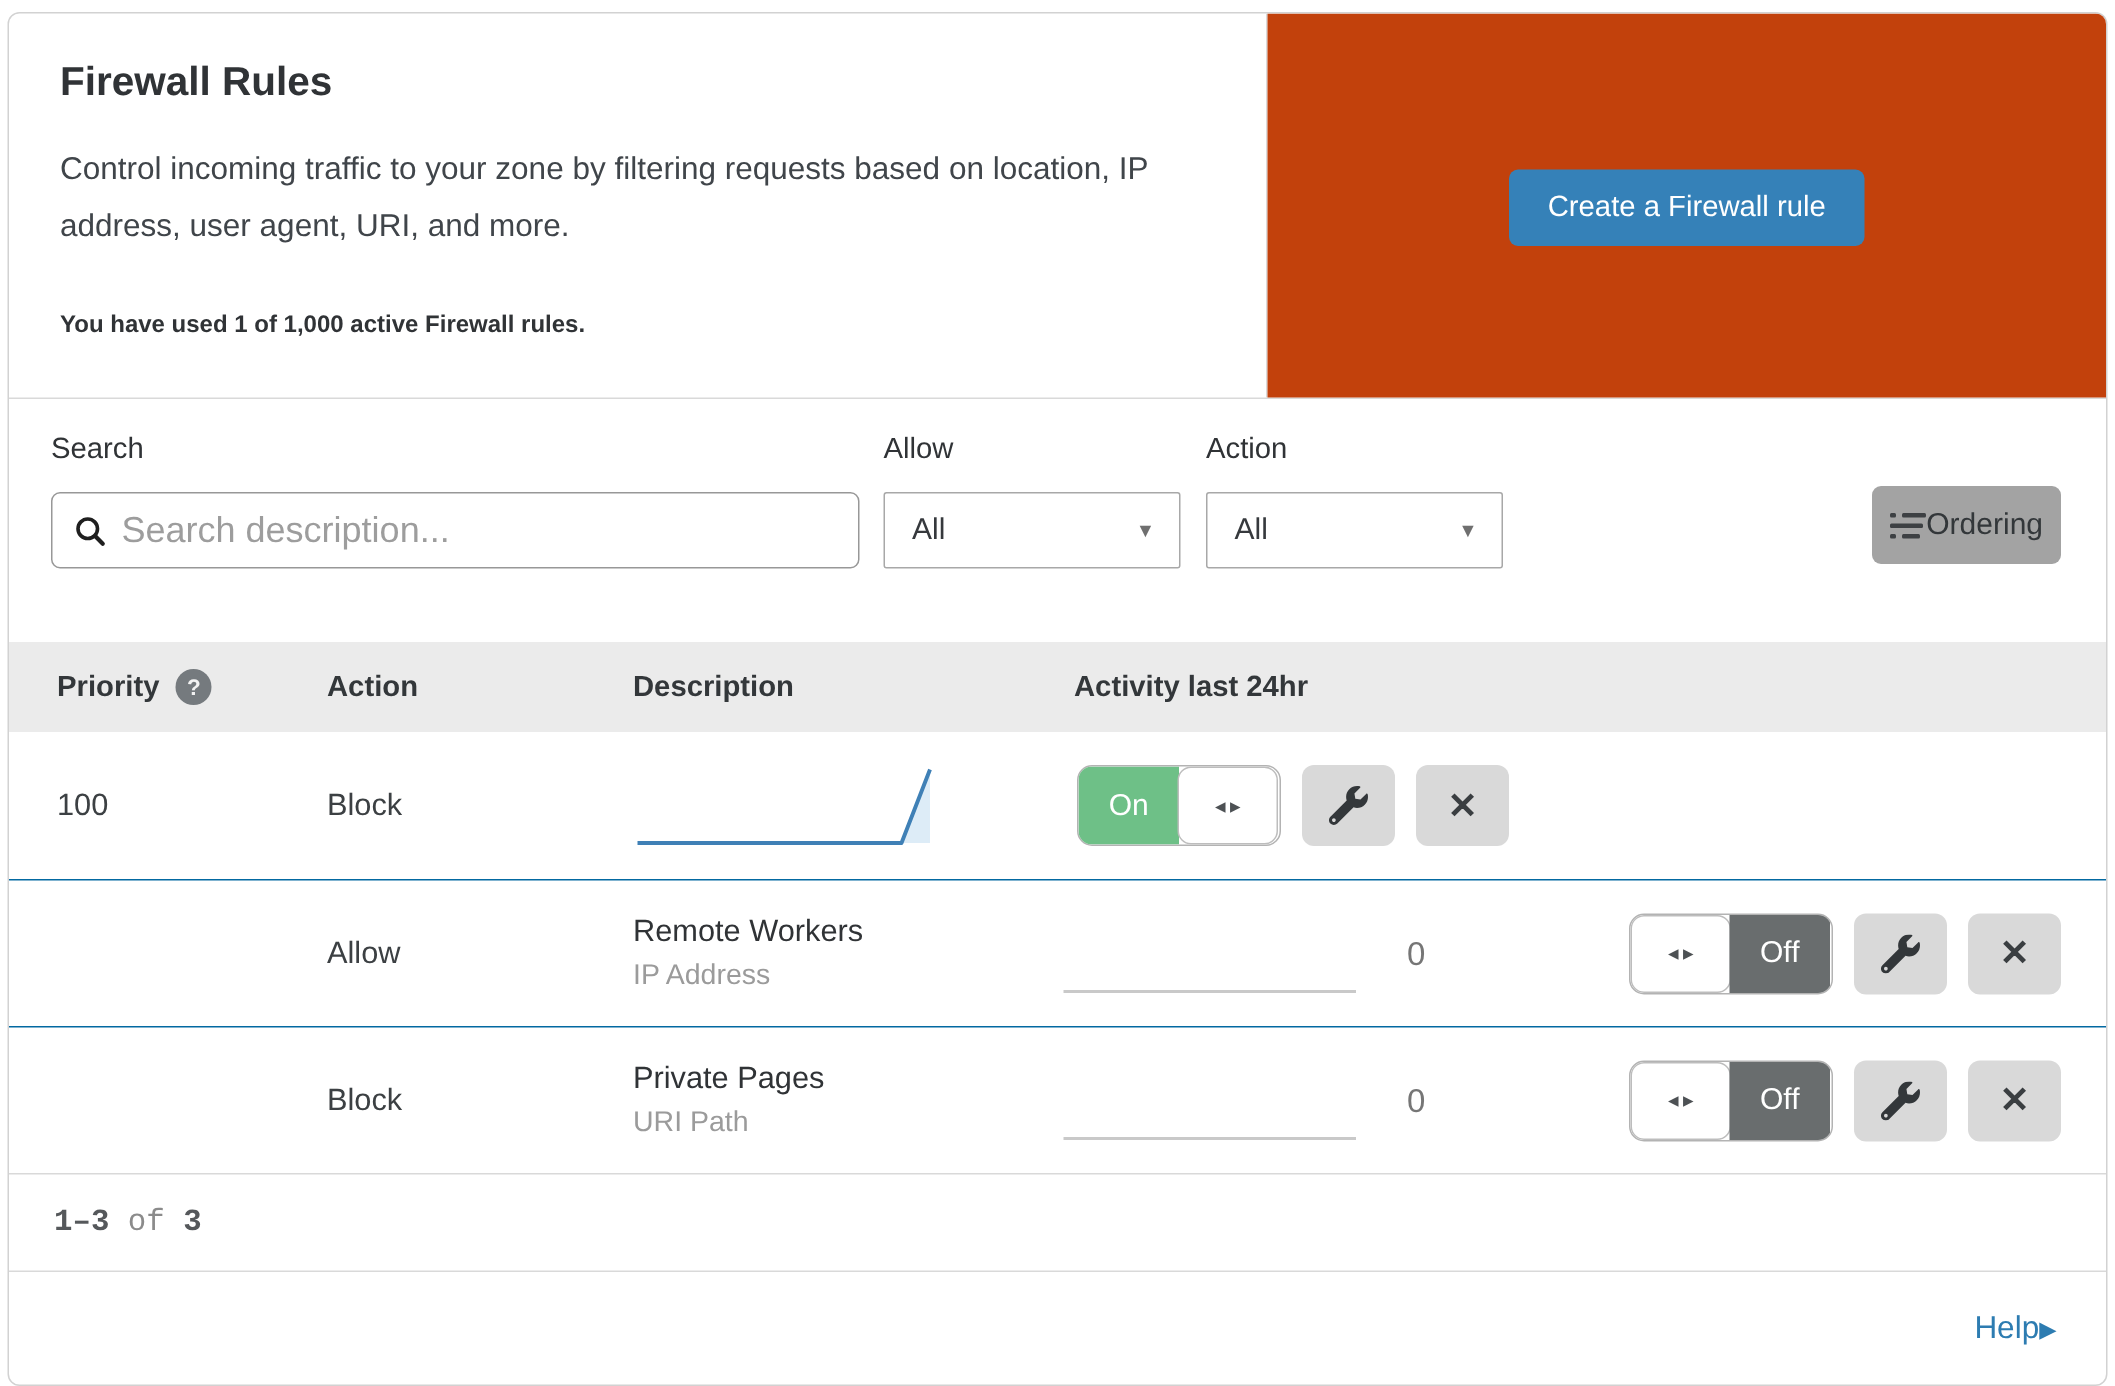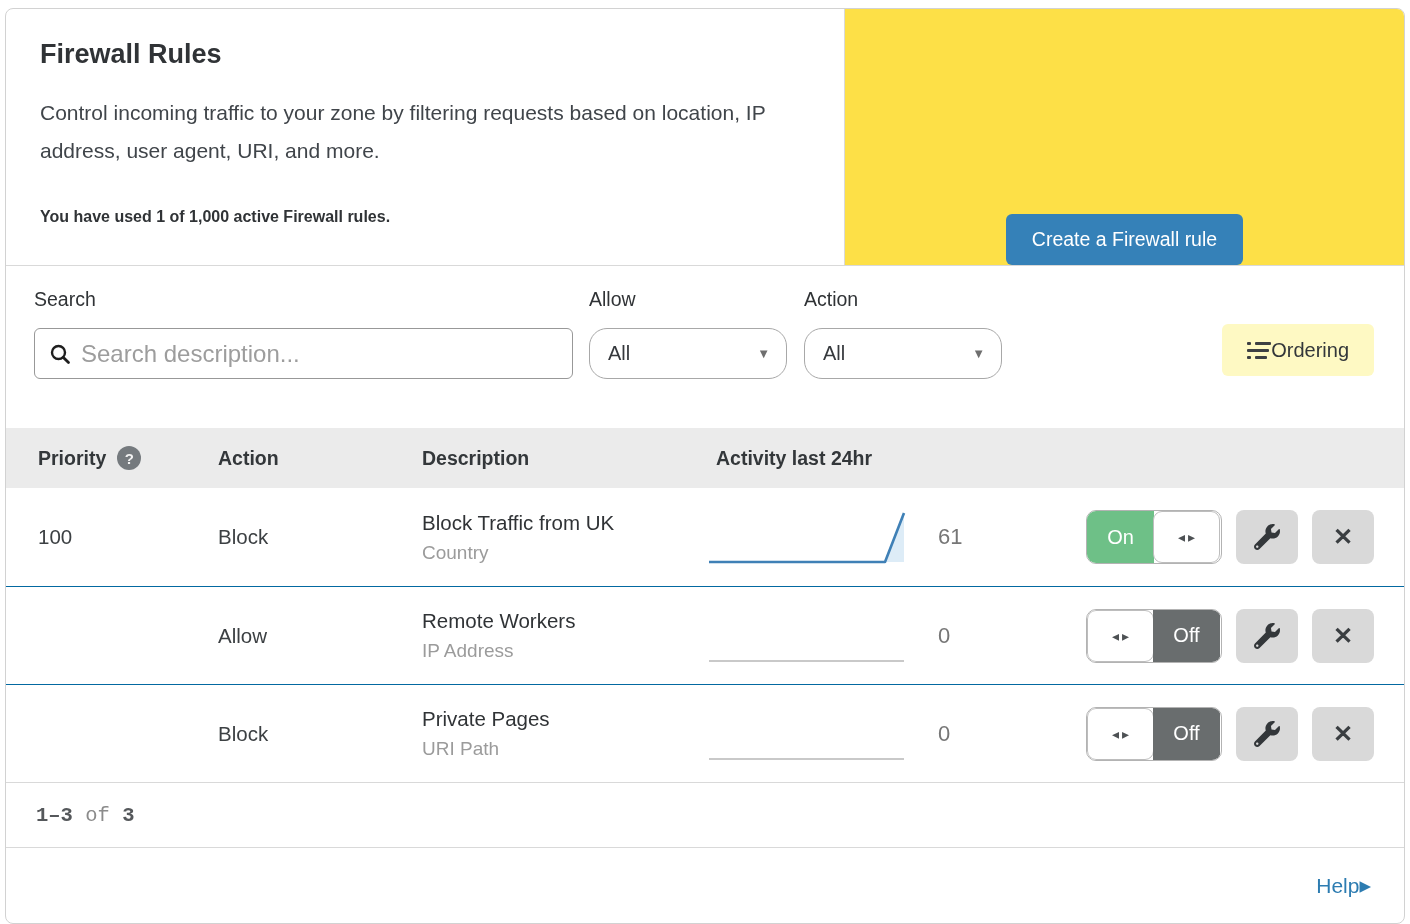--- a/index.html
+++ b/index.html
@@ -9,46 +9,46 @@
   .card { position: absolute; left: 5px; top: 8px; width: 1400px; height: 916px;
     background: #fff; border: 1px solid #d2d2d2; border-radius: 8px; overflow: hidden;
     display: flex; flex-direction: column; }
 
   
   .hero { display: flex; height: 257px; border-bottom: 1px solid #d9d9d9; flex: none; }
   .hero-left { width: 839px; border-right: 1px solid #d9d9d9; padding: 30px 34px; }
   .hero-title { font-size: 27px; font-weight: bold; color: #303336; margin-bottom: 24px; }
   .hero-desc { font-size: 21px; line-height: 38px; color: #40454a; max-width: 770px; }
   .hero-usage { font-size: 16px; font-weight: bold; color: #303336; margin-top: 38px; }
-  .hero-right { flex: 1; background: #fde047; display: flex; align-items: flex-end;
+  .hero-right { flex: 1; background: #c2410c; display: flex; align-items: flex-start;
     justify-content: center; }
   .primary-btn { margin-top: 104px; background: #3581b8; color: #fff; border: none;
     border-radius: 6px; font-size: 19.5px; padding: 14px 26px; cursor: pointer;
     font-family: inherit; }
 
   
   .filters { height: 162px; display: flex; align-items: flex-start; padding: 22px 30px 0 28px;
     flex: none; }
   .filter-label { display: block; font-size: 19.5px; color: #303336; margin-bottom: 17px; }
   .search-filter { width: 539px; margin-right: 16px; }
   .search-box { display: flex; align-items: center; height: 51px; border: 1px solid #989898;
     border-radius: 6px; padding: 0 14px; background: #fff; }
   .search-box svg { flex: none; margin-right: 10px; }
   .search-box input { border: none; outline: none; flex: 1; font-size: 24px;
     font-family: inherit; color: #36393d; background: transparent; }
   .search-box input::placeholder { color: #9d9d9d; }
   .select-filter { width: 198px; margin-right: 17px; }
   .select-box { display: flex; align-items: center; justify-content: space-between;
-    height: 51px; border: 1px solid #a8a8a8; border-radius: 18px; padding: 0 16px 0 18px;
+    height: 51px; border: 1px solid #a8a8a8; border-radius: 2px; padding: 0 16px 0 18px;
     background: #fff; cursor: pointer; }
   .select-value { font-size: 20px; color: #36393d; }
   .caret { color: #6f6f6f; font-size: 13px; }
-  .ordering-btn { margin-left: auto; margin-top: 36px; height: 52px; background: #fef9c3;
+  .ordering-btn { margin-left: auto; margin-top: 36px; height: 52px; background: #a3a3a3;
     border: none; border-radius: 6px; display: flex; align-items: center; 
-    padding: 0 25px; font-size: 20px; color: #33373a; cursor: pointer; font-family: inherit; }
+    padding: 0 12px; font-size: 20px; color: #33373a; cursor: pointer; font-family: inherit; }
   .list-icon { display: inline-flex; flex-direction: column; gap: 4px; }
   .list-icon i { display: flex; gap: 4px; }
   .list-icon b { display: block; height: 3px; background: #3d4043; border-radius: 1px; }
   .dot { width: 4px; } .bar-l { width: 16px; } .bar-f { width: 22px; } .bar-s { width: 12px; }
 
   
   .thead { height: 60px; background: #ebebeb; display: grid;
     grid-template-columns: 180px 204px 284px 1fr; align-items: center; padding: 0 30px 0 32px;
     font-weight: bold; font-size: 19.5px; color: #33373a; flex: none; }
   .th-priority { display: flex; align-items: flex-end; gap: 11px; }
@@ -160,24 +160,20 @@
     </div>
     <div>Action</div>
     <div>Description</div>
     <div class="th-activity">Activity last 24hr</div>
   </div>
 
   <div id="rows">
   <div class="trow">
     <div>100</div>
     <div>Block</div>
-    <div>
-      <div class="rule-name">Block Traffic from UK</div>
-      <div class="rule-type">Country</div>
-    </div>
     <div class="col-spark">
       <svg class="spark-spike" width="205" height="64" viewBox="0 0 205 64">
         <polygon points="179,57 198,8 198,57" fill="#ddecf7"></polygon>
         <polyline points="3,57 179,57 198,8" fill="none" stroke="#3f80b6" stroke-width="2.6" stroke-linejoin="round"></polyline>
       </svg>
 
     </div>
     <div class="col-count">61</div>
     <div class="col-controls">
       <div class="toggle on">

